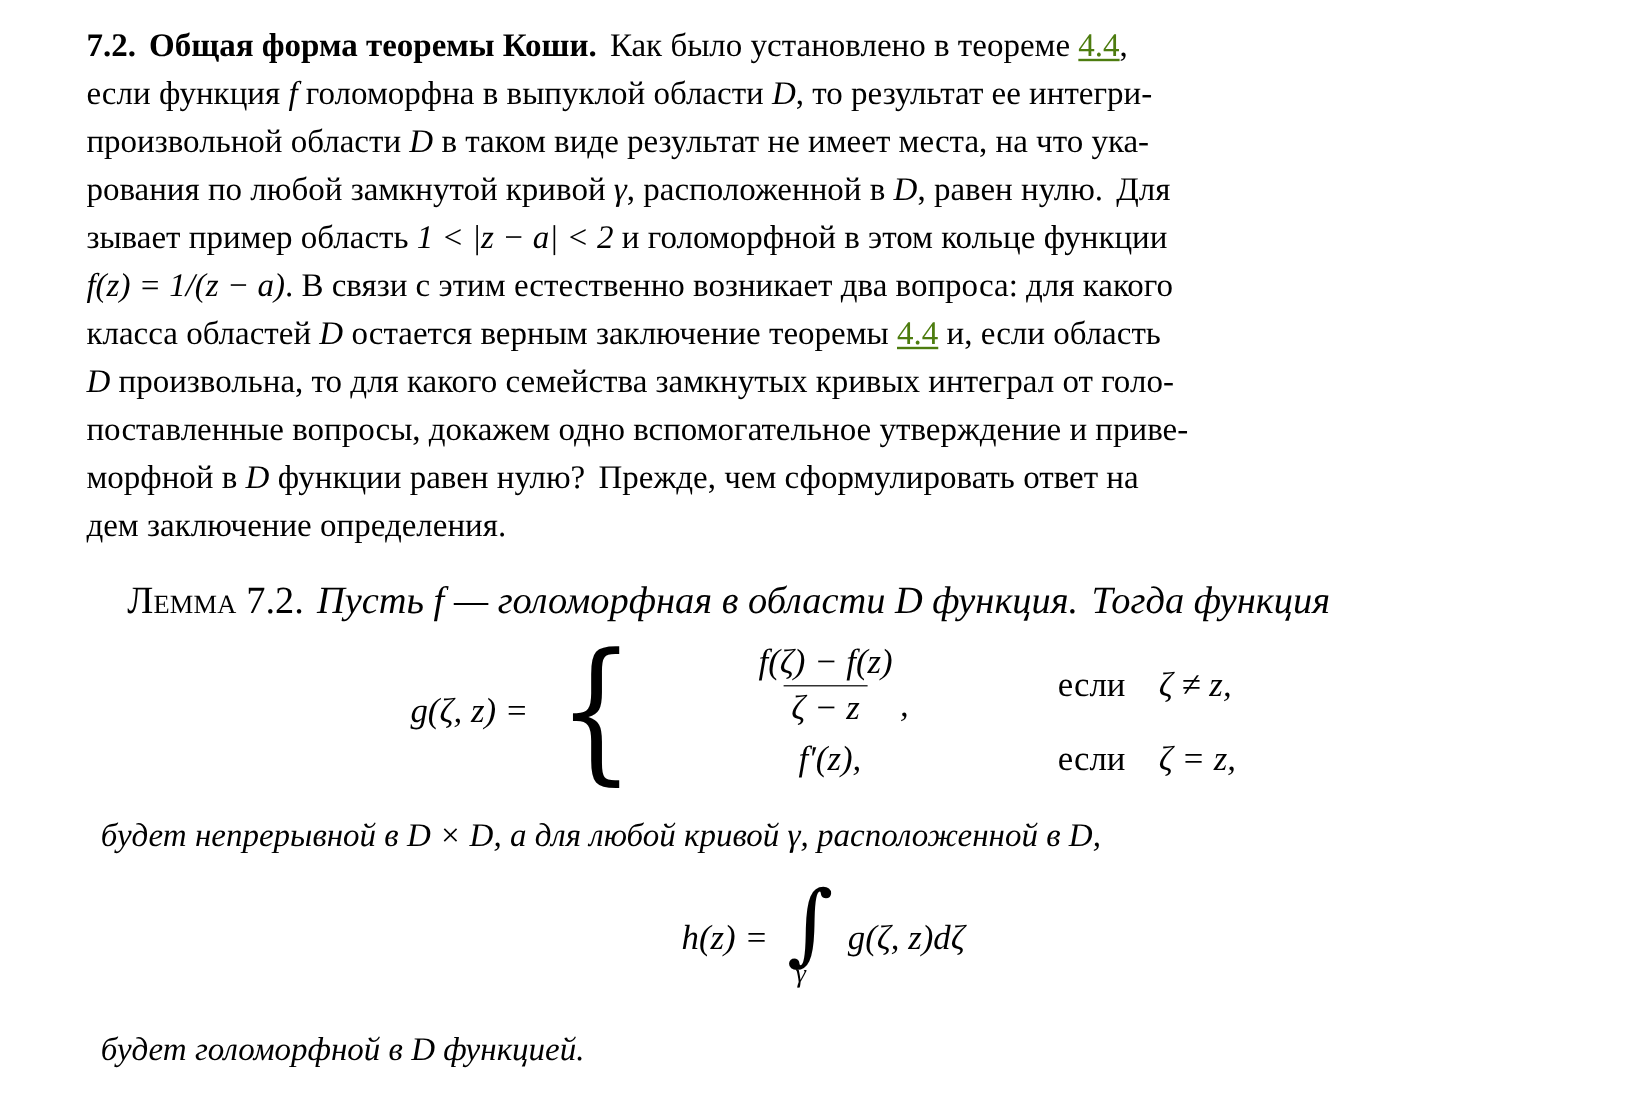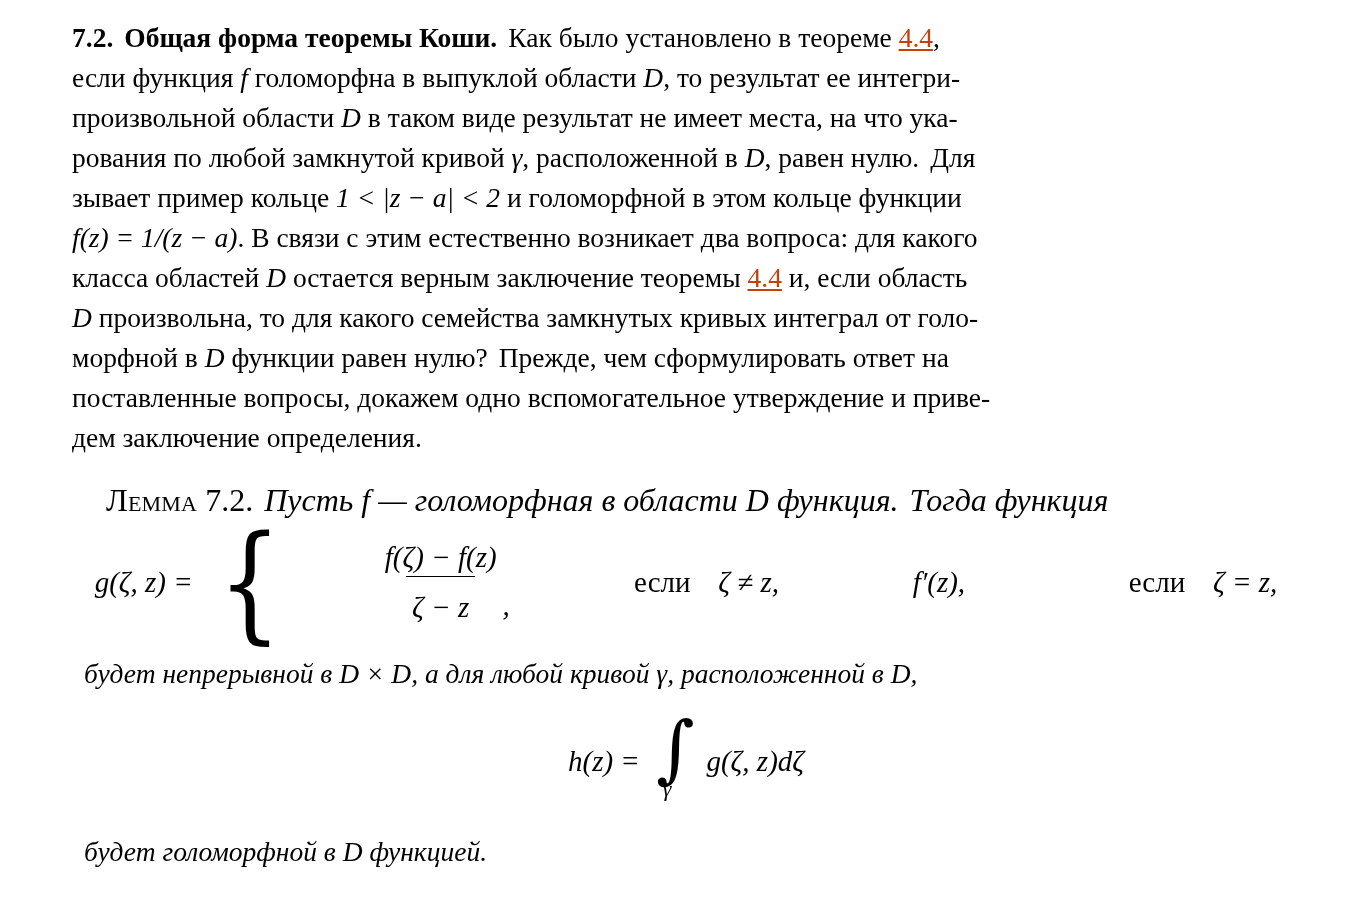--- a/index.html
+++ b/index.html
@@ -47,21 +47,21 @@
   }
   .gap-sent { display: inline-block; width: 11px; }
 
   
   .mi {
     font-family: "Liberation Serif", "DejaVu Serif", serif;
     font-style: italic;
   }
 
   .link {
-    color: #c2410c;
+    color: #4d7c0f;
     font-family: Liberation Serif, serif;
   }
 
   
   .lemma-line {
     font-size: 32px;
     line-height: 40px;
     margin: 22px 0 0 0;
     padding-left: 34px;
     white-space: nowrap;
@@ -98,21 +98,21 @@
     font-family: "DejaVu Serif", serif;
     font-size: 128px;
     font-weight: 300;
     line-height: 0.72;
     transform: scaleX(0.78);
     margin: 0 4px 0 10px;
     display: inline-block;
   }
   .cases-rows {
     display: flex;
-    flex-direction: row;
+    flex-direction: column;
     gap: 10px;
   }
   .case-row {
     display: grid;
     grid-template-columns: 300px 118px auto;
     align-items: center;
   }
   .case-val {
     text-align: center;
     font-style: italic;
@@ -133,21 +133,21 @@
   
   .frac {
     display: inline-flex;
     flex-direction: column;
     align-items: center;
     vertical-align: middle;
     font-style: italic;
   }
   .frac .num { padding: 0 6px 2px 6px; white-space: nowrap; }
   .frac .den {
-    padding: 14px 6px 0 6px;
+    padding: 2px 6px 0 6px;
     border-top: 1.6px solid #000;
     white-space: nowrap;
   }
   .frac-wrap { display: inline-flex; align-items: center; }
   .frac-comma { font-style: italic; align-self: flex-end; padding-bottom: 2px; }
 
   
   .eq-int {
     display: flex;
     align-items: center;
@@ -205,21 +205,21 @@
       </span>
 
     <span class="ln j">
         <span>
       <span>рования по любой замкнутой кривой</span> <span class="mi">γ</span><span>, расположенной в</span> <span class="mi">D</span><span>, равен нулю.</span><span class="gap-sent"></span><span>Для</span>
     </span>
       </span>
 
     <span class="ln j">
         <span>
-      <span>зывает пример кольце</span> <span class="mi">1 &lt; |z − a| &lt; 2</span> <span>и голоморфной в этом кольце функции</span>
+      <span>зывает пример область</span> <span class="mi">1 &lt; |z − a| &lt; 2</span> <span>и голоморфной в этом кольце функции</span>
     </span>
       </span>
 
     <span class="ln j">
         <span>
       <span class="mi">f(z) = 1/(z − a)</span><span>. В связи с этим естественно возникает два вопроса: для какого</span>
     </span>
       </span>
 
     <span class="ln j">
@@ -229,27 +229,27 @@
       </span>
 
     <span class="ln j">
         <span>
       <span class="mi">D</span> <span>произвольна, то для какого семейства замкнутых кривых интеграл от голо-</span>
     </span>
       </span>
 
     <span class="ln j">
         <span>
+      <span>поставленные вопросы, докажем одно вспомогательное утверждение и приве-</span>
+    </span>
+      </span>
+
+    <span class="ln j">
+        <span>
       <span>морфной в</span> <span class="mi">D</span> <span>функции равен нулю?</span><span class="gap-sent"></span><span>Прежде, чем сформулировать ответ на</span>
-    </span>
-      </span>
-
-    <span class="ln j">
-        <span>
-      <span>поставленные вопросы, докажем одно вспомогательное утверждение и приве-</span>
     </span>
       </span>
 
     <span class="ln">
       <span>дем заключение определения.</span>
     </span>
   </div>
 
   <div class="lemma-line">
     <span class="sc">Лемма</span>

